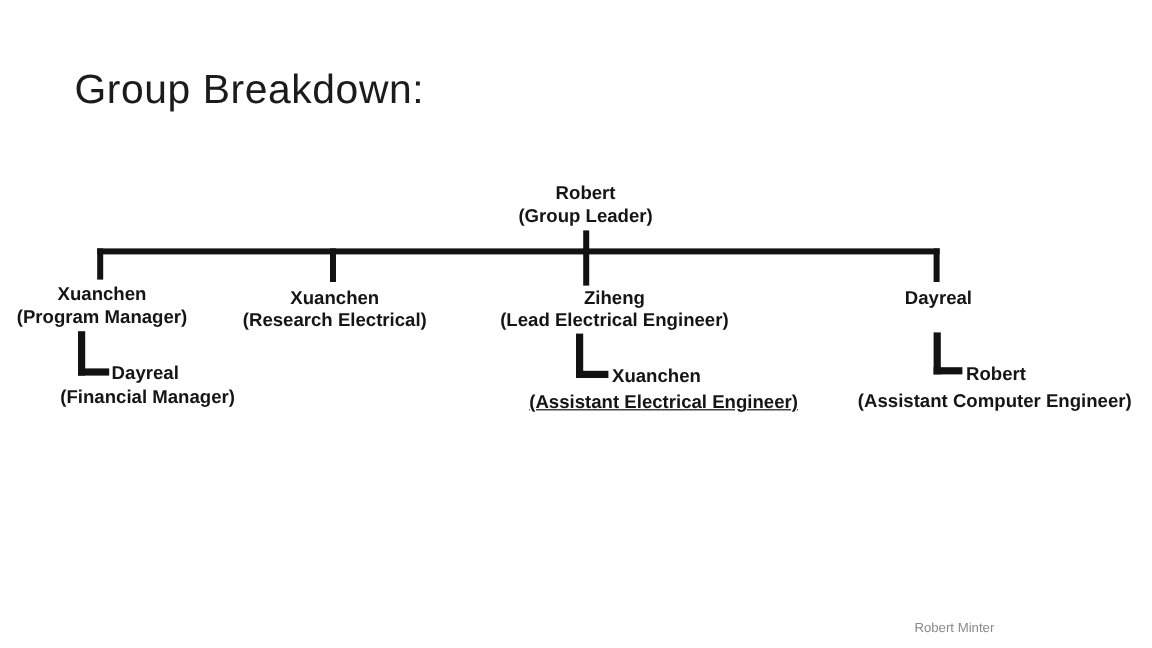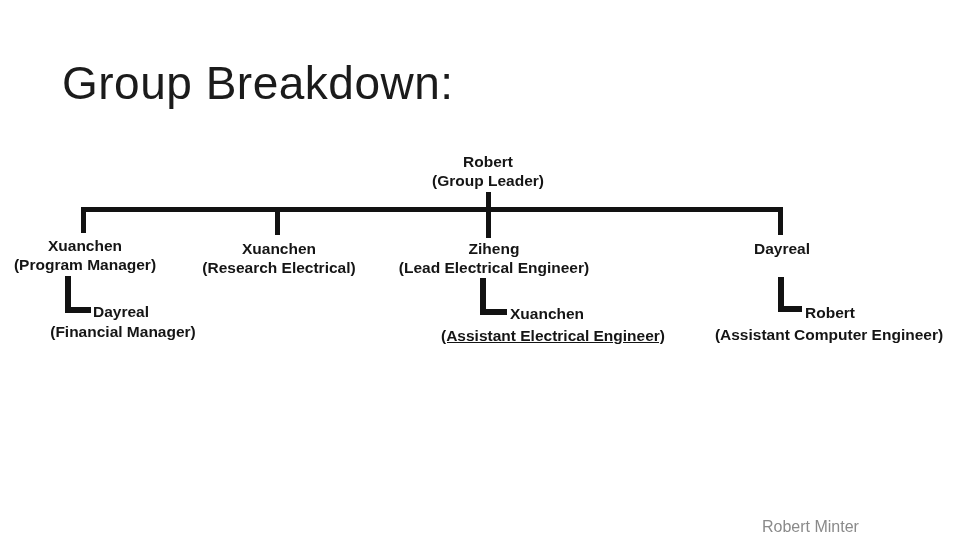--- a/index.html
+++ b/index.html
@@ -19,21 +19,21 @@
   }
   .slide {
     position: absolute;
     left: 0; top: 0;
     width: 960px; height: 540px;
     background: var(--background);
   }
   .title {
     position: absolute;
     left: 62px; top: 56px;
-    font-size: 46px;
+    font-size: 34px;
     font-weight: 400;
     letter-spacing: 0.5px;
     color: var(--title-text);
     white-space: nowrap;
   }
   .node {
     position: absolute;
     transform: translateX(-50%);
     width: 280px;
     text-align: center;
@@ -62,21 +62,21 @@
     line-height: 18px;
     white-space: nowrap;
   }
   .line {
     position: absolute;
     background: var(--connector);
   }
   .footer {
     position: absolute;
     left: 762px; top: 518px;
-    font-size: 16px;
+    font-size: 11px;
     color: var(--footer-text);
     white-space: nowrap;
   }
 </style>
 </head>
 <body>
 
 <div class="slide">
 
   <div class="title">Group Breakdown:</div>
@@ -96,21 +96,21 @@
     <div class="line" style="left:778px; top:207px; width:5px; height:28px;"></div>
 
     <div class="node" style="left:85px; top:236px;">
       <div>Xuanchen</div>
       <div>(Program Manager)</div>
     </div>
     <div class="node" style="left:279px; top:239px;">
       <div>Xuanchen</div>
       <div>(Research Electrical)</div>
     </div>
-    <div class="node" style="left:494px; top:239px;">
+    <div class="node" style="left:512px; top:239px;">
       <div>Ziheng</div>
       <div>(Lead Electrical Engineer)</div>
     </div>
     <div class="node" style="left:782px; top:239px;">
       <div>Dayreal</div>
     </div>
 
     <div class="line" style="left:65px; top:276px; width:6px; height:37px;"></div>
     <div class="line" style="left:65px; top:307px; width:26px; height:6px;"></div>
     <div class="leafname" style="left:93px; top:303px;">Dayreal</div>

